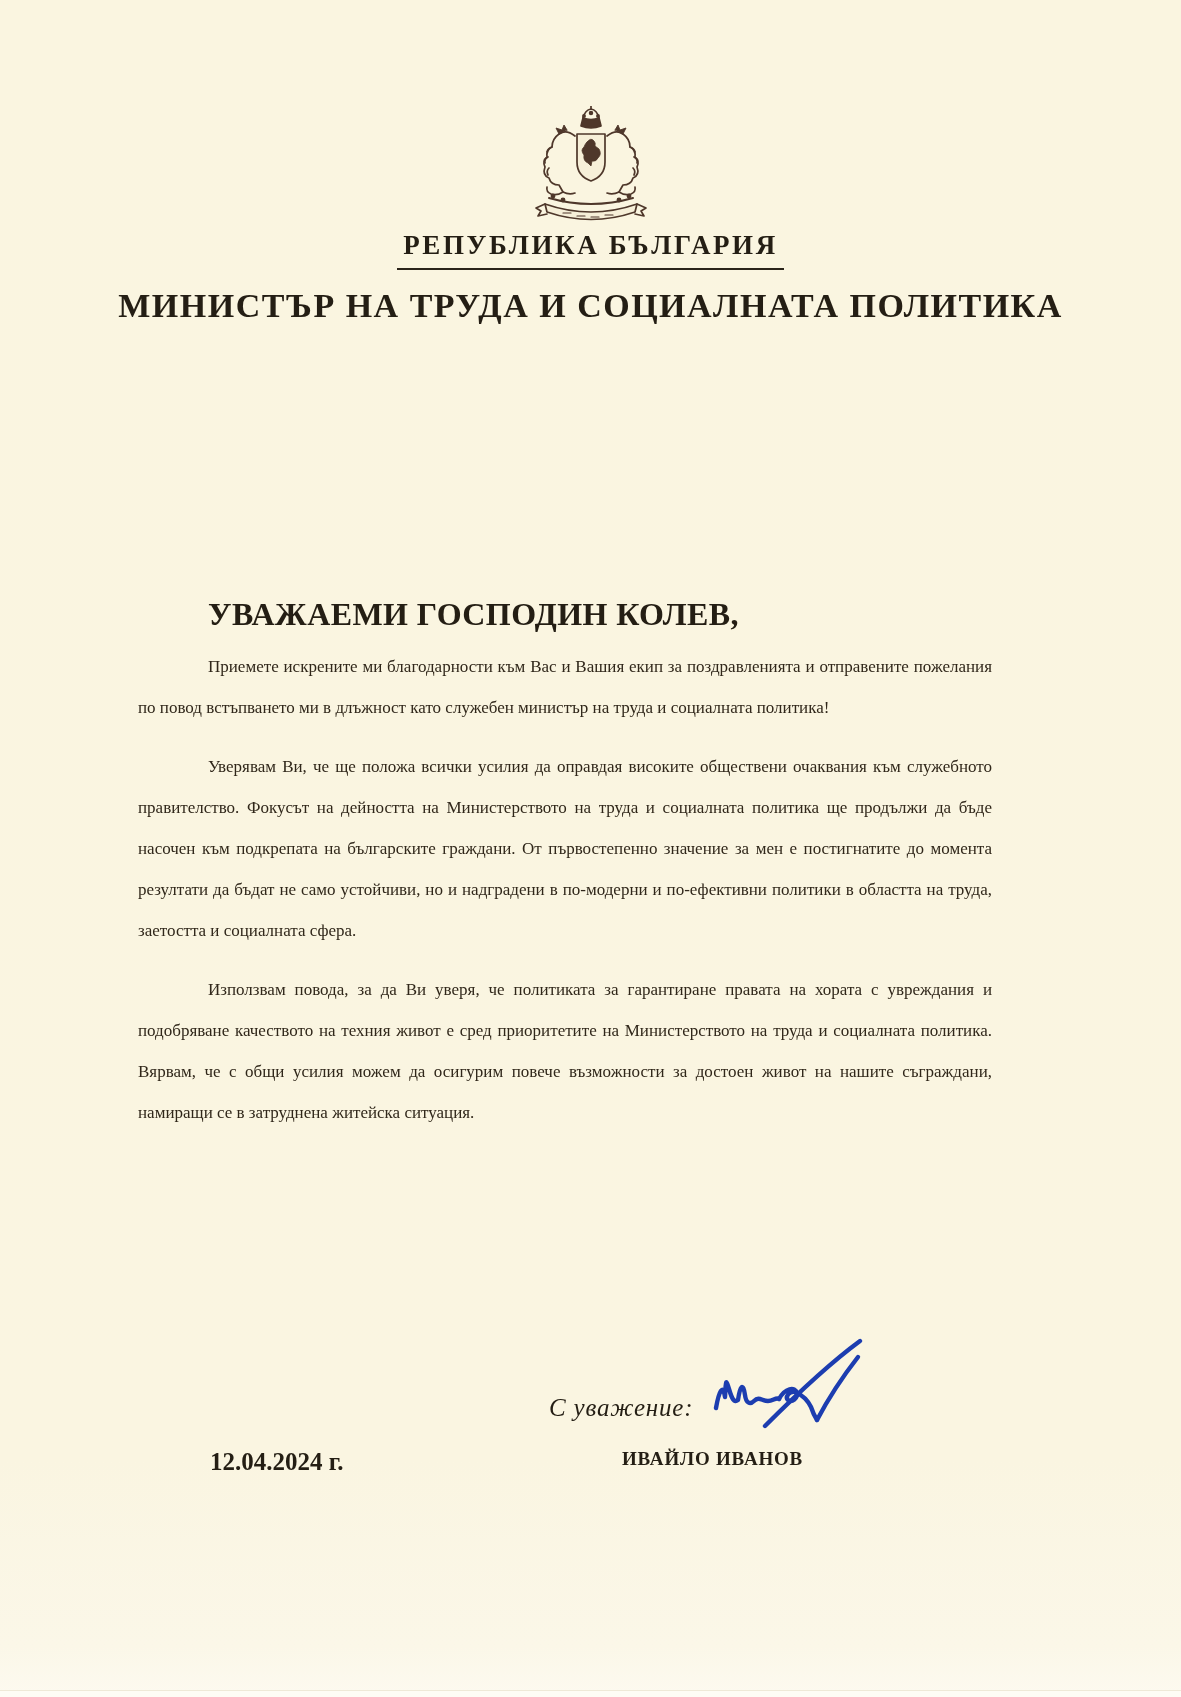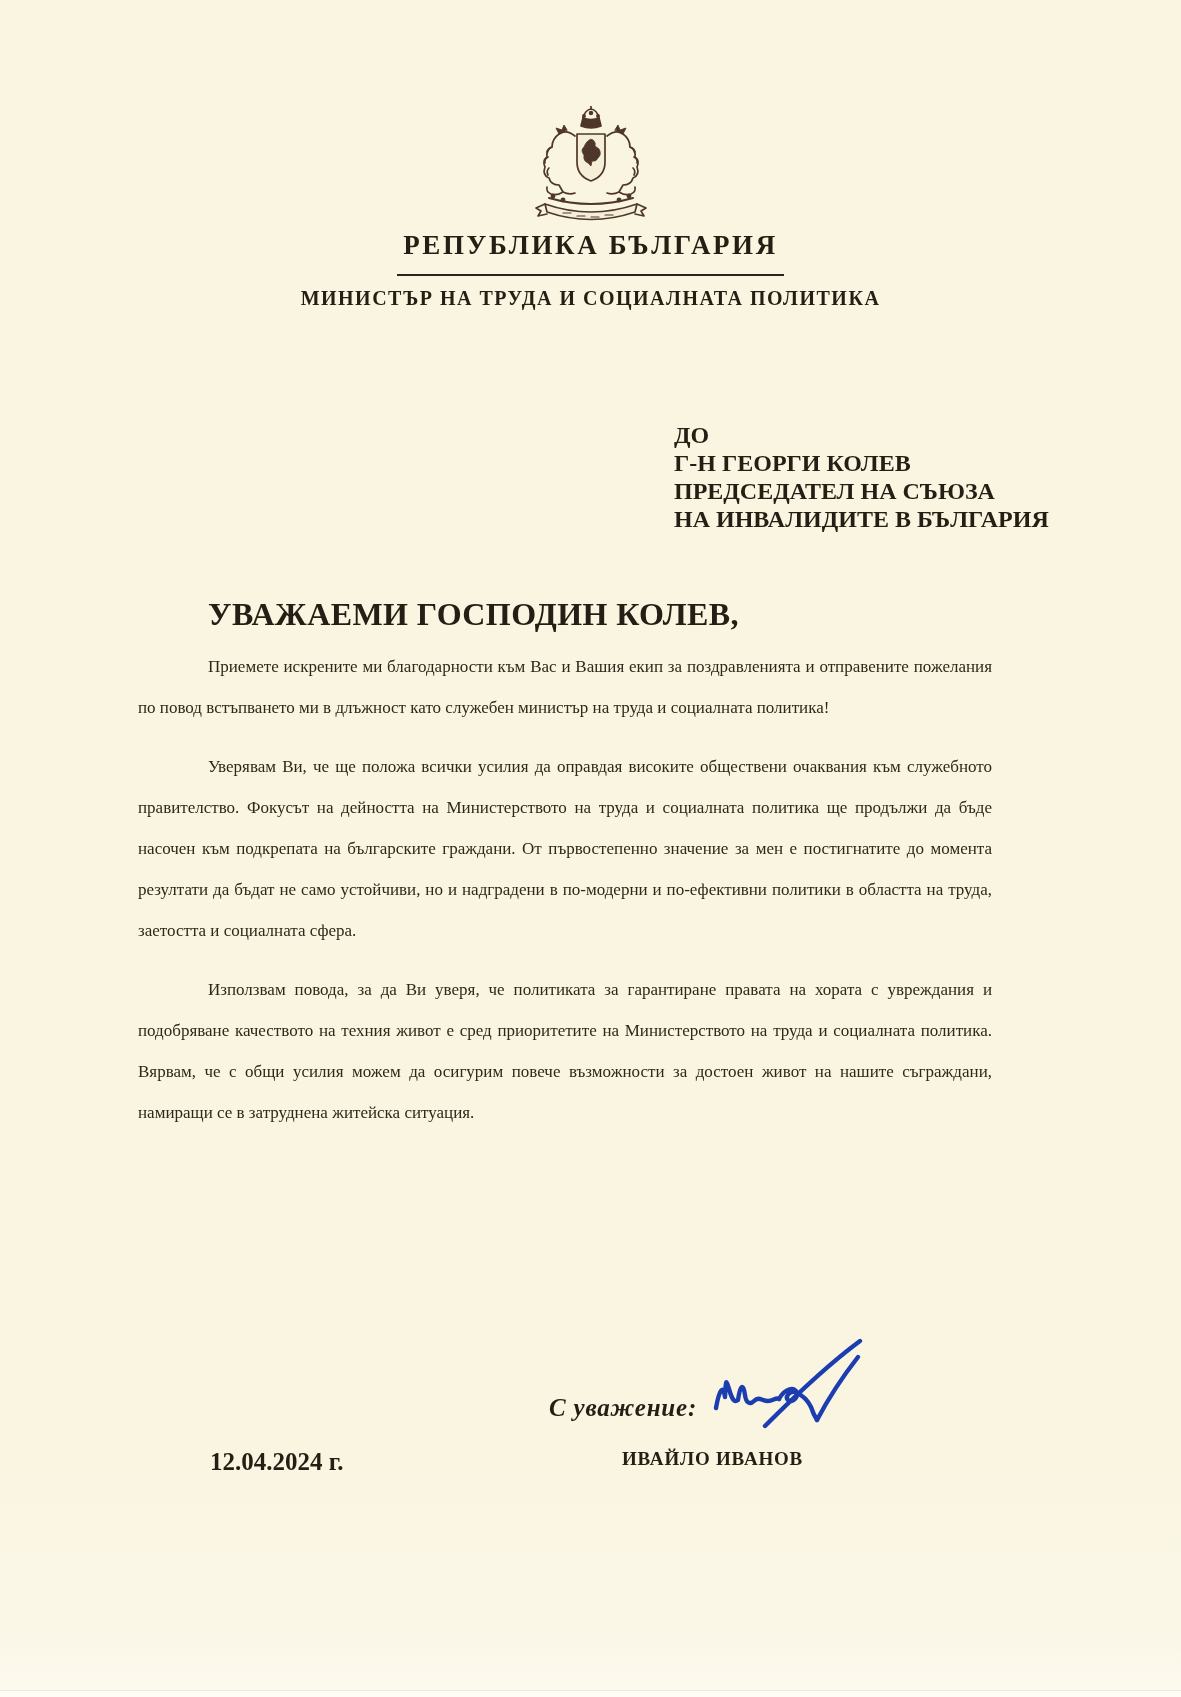--- a/index.html
+++ b/index.html
@@ -24,30 +24,30 @@
     position:absolute;
     top:230px;left:0;width:1181px;
     text-align:center;
   }
   .republic-text{
     display:inline-block;
     font-weight:bold;
     font-size:27px;
     letter-spacing:2.6px;
     color:#241e14;
-    padding:0 6px 13px 6px;
+    padding:0 6px 7px 6px;
     border-bottom:2px solid #2a241a;
     white-space:nowrap;
   }
   .minister{
     position:absolute;
     top:287px;left:0;width:1181px;
     text-align:center;
     font-weight:bold;
-    font-size:20px;
+    font-size:34px;
     letter-spacing:1.5px;
     color:#241e14;
     white-space:nowrap;
   }
   .recipient{
     position:absolute;
     left:674px;top:421px;
     font-weight:bold;
     font-size:24px;
     line-height:28px;
@@ -70,21 +70,21 @@
     margin:0 0 18px 0;
     font-size:17px;
     line-height:41px;
     text-align:justify;
     text-indent:70px;
     color:#30271a;
   }
   .closing-label{
     position:absolute;
     left:549px;top:1394px;
-    font-weight:bold;
+    font-weight:normal;
     font-style:italic;
     font-size:25px;
     letter-spacing:0.8px;
     color:#241e14;
   }
   .signature{
     position:absolute;
     left:708px;top:1336px;
     width:162px;height:102px;
   }
@@ -150,26 +150,20 @@
       <path d="M40,98 l-9,4 5,3 -3,5 9,-2 M132,98 l9,4 -5,3 3,5 -9,-2"></path>
       <path d="M58,107 h8 M72,110 h8 M86,111 h8 M100,109 h8" stroke-width="1.2"></path>
     </g>
   </svg>
 
   <div class="republic">
     <span class="republic-text">РЕПУБЛИКА БЪЛГАРИЯ</span>
   </div>
   <div class="minister">МИНИСТЪР НА ТРУДА И СОЦИАЛНАТА ПОЛИТИКА</div>
 
-  <div class="recipient">
-    <div>ДО</div>
-    <div>Г-Н ГЕОРГИ КОЛЕВ</div>
-    <div>ПРЕДСЕДАТЕЛ НА СЪЮЗА</div>
-    <div>НА ИНВАЛИДИТЕ В БЪЛГАРИЯ</div>
-  </div>
 
   <div class="salutation">УВАЖАЕМИ ГОСПОДИН КОЛЕВ,</div>
 
   <div class="body-text">
     <p>Приемете искрените ми благодарности към Вас и Вашия екип за поздравленията и отправените пожелания по повод встъпването ми в длъжност като служебен министър на труда и социалната политика!</p>
     <p>Уверявам Ви, че ще положа всички усилия да оправдая високите обществени очаквания към служебното правителство. Фокусът на дейността на Министерството на труда и социалната политика ще продължи да бъде насочен към подкрепата на българските граждани. От първостепенно значение за мен е постигнатите до момента резултати да бъдат не само устойчиви, но и надградени в по-модерни и по-ефективни политики в областта на труда, заетостта и социалната сфера.</p>
     <p>Използвам повода, за да Ви уверя, че политиката за гарантиране правата на хората с увреждания и подобряване качеството на техния живот е сред приоритетите на Министерството на труда и социалната политика. Вярвам, че с общи усилия можем да осигурим повече възможности за достоен живот на нашите съграждани, намиращи се в затруднена житейска ситуация.</p>
   </div>
 
   <div class="closing-label">С уважение:</div>

